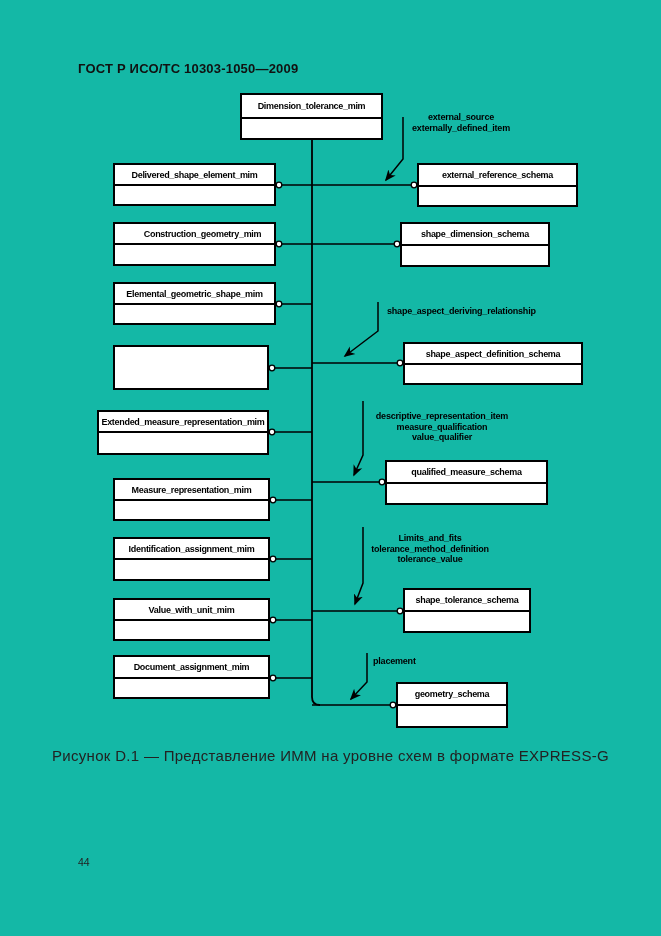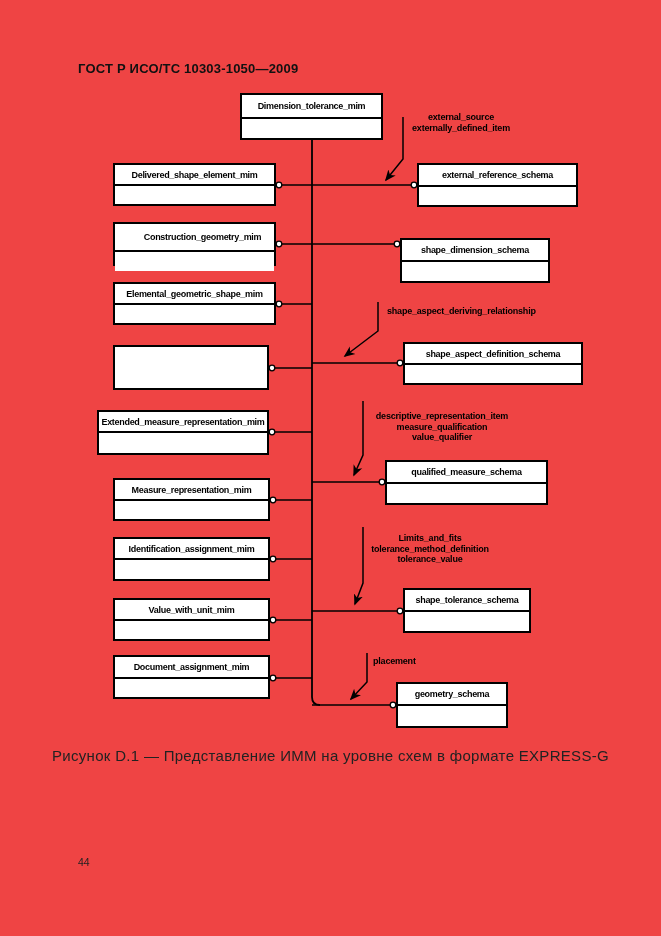--- a/index.html
+++ b/index.html
@@ -1,20 +1,20 @@
 <!DOCTYPE html>
 <html><head>
 <meta charset="utf-8">
 <style>
   html, body { margin: 0; padding: 0; background: #ffffff; }
   #page {
     position: relative;
     width: 661px;
     height: 936px;
-    background: #ef4444;
+    background: #14b8a6;
     font-family: "Liberation Sans", sans-serif;
     overflow: hidden;
   }
   #doc-header {
     position: absolute;
     left: 78px;
     top: 61px;
     font-size: 13px;
     font-weight: bold;
     color: #111;
@@ -131,21 +131,21 @@
   <div id="diagram-boxes">
       <div class="entity" style="left: 240px; top: 93px; width: 143px; height: 47px;">
         <div class="entity-title" style="height: 24px;">Dimension_tolerance_mim</div>
         <div class="entity-body" style="height: 19px;"></div>
       </div>
       <div class="entity" style="left: 113px; top: 163px; width: 163px; height: 43px;">
         <div class="entity-title" style="height: 21px;">Delivered_shape_element_mim</div>
         <div class="entity-body" style="height: 18px;"></div>
       </div>
       <div class="entity" style="left: 113px; top: 222px; width: 163px; height: 44px;">
-        <div class="entity-title" style="height: 28px; padding-left: 16px;">Construction_geometry_mim</div>
+        <div class="entity-title" style="height: 21px; padding-left: 16px;">Construction_geometry_mim</div>
         <div class="entity-body" style="height: 19px;"></div>
       </div>
       <div class="entity" style="left: 113px; top: 282px; width: 163px; height: 43px;">
         <div class="entity-title" style="height: 21px;">Elemental_geometric_shape_mim</div>
         <div class="entity-body" style="height: 18px;"></div>
       </div>
       <div class="entity" style="left: 113px; top: 345px; width: 156px; height: 45px;">
         <div class="entity-body" style="height: 19px;"></div>
       </div>
       <div class="entity" style="left: 97px; top: 410px; width: 172px; height: 45px;">
@@ -165,21 +165,21 @@
         <div class="entity-body" style="height: 18px;"></div>
       </div>
       <div class="entity" style="left: 113px; top: 655px; width: 157px; height: 44px;">
         <div class="entity-title" style="height: 22px;">Document_assignment_mim</div>
         <div class="entity-body" style="height: 18px;"></div>
       </div>
       <div class="entity" style="left: 417px; top: 163px; width: 161px; height: 44px;">
         <div class="entity-title" style="height: 22px;">external_reference_schema</div>
         <div class="entity-body" style="height: 18px;"></div>
       </div>
-      <div class="entity" style="left: 400px; top: 222px; width: 150px; height: 45px; margin-top: 16px;">
+      <div class="entity" style="left: 400px; top: 222px; width: 150px; height: 45px;">
         <div class="entity-title" style="height: 22px;">shape_dimension_schema</div>
         <div class="entity-body" style="height: 19px;"></div>
       </div>
       <div class="entity" style="left: 403px; top: 342px; width: 180px; height: 43px;">
         <div class="entity-title" style="height: 21px;">shape_aspect_definition_schema</div>
         <div class="entity-body" style="height: 18px;"></div>
       </div>
       <div class="entity" style="left: 385px; top: 460px; width: 163px; height: 45px;">
         <div class="entity-title" style="height: 22px;">qualified_measure_schema</div>
         <div class="entity-body" style="height: 19px;"></div>

